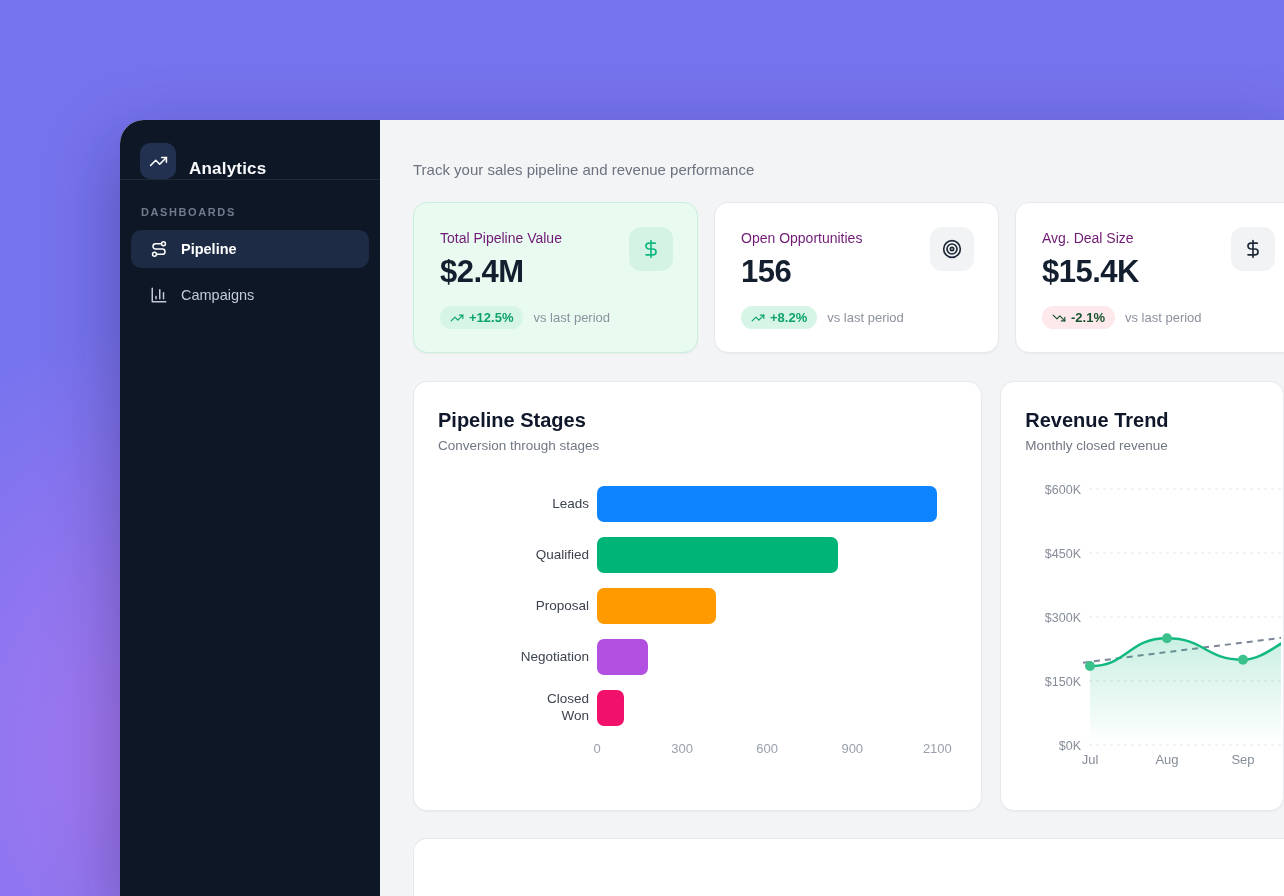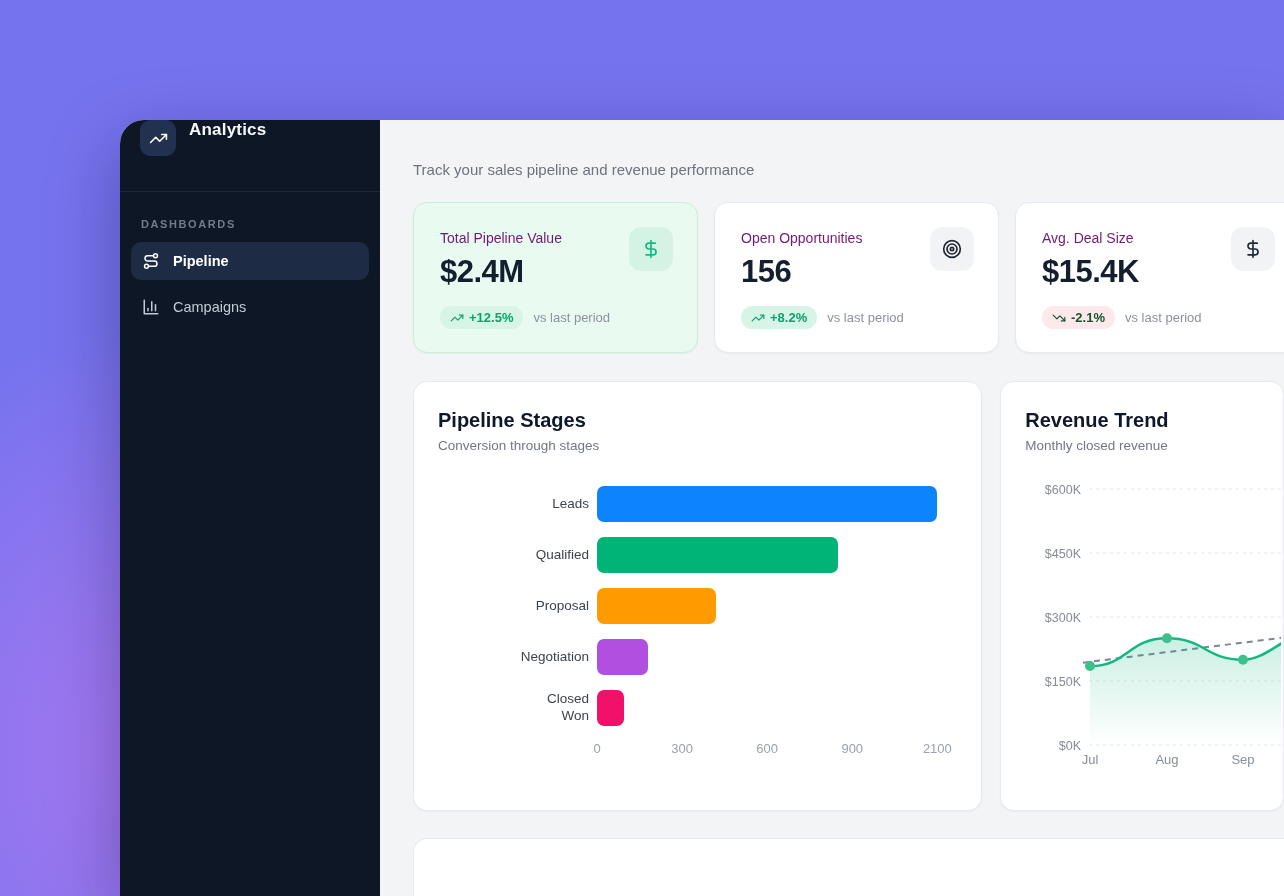--- a/index.html
+++ b/index.html
@@ -9,28 +9,28 @@
       radial-gradient(560px 640px at 14% 84%, rgba(188,123,243,0.75), rgba(188,123,243,0) 68%),
       #7673ee;
   }
   .window {
     position:absolute; left:120px; top:120px; right:0; bottom:0;
     border-radius:24px 0 0 0; overflow:hidden; display:flex;
     background:#f3f4f6; box-shadow:0 24px 70px rgba(18,18,60,0.35);
   }
   
   .sidebar { width:260px; flex:none; background:#0d1726; color:#c3cad6; display:flex; flex-direction:column; }
-  .logo-row { height:72px; flex:none; display:flex; align-items:flex-start; gap:13px; padding:0 20px;
+  .logo-row { height:60px; flex:none; display:flex; align-items:flex-end; gap:13px; padding:0 20px;
               border-bottom:1px solid rgba(255,255,255,0.08); }
   .logo-tile { width:36px; height:36px; border-radius:10px; background:#223150; color:#fff;
                display:flex; align-items:center; justify-content:center; flex:none; }
   .app-title { font-size:17px; font-weight:700; color:#f7f9fb; letter-spacing:0.2px; }
   .section-label { margin:26px 0 12px 21px; font-size:11px; font-weight:700; letter-spacing:1.6px; color:#717b8c; }
   .nav { display:flex; flex-direction:column; gap:8px; padding:0 11px; }
-  .nav-item { height:38px; border-radius:10px; display:flex; align-items:center; gap:13px; padding:0 11px;
+  .nav-item { height:38px; border-radius:10px; display:flex; align-items:center; gap:13px; padding:0 19px;
               font-size:14.5px; color:#c3cad6; cursor:pointer; }
   .nav-item.active { background:#1d2b45; color:#ffffff; font-weight:600; }
   .icon { stroke:currentColor; fill:none; stroke-width:2; stroke-linecap:round; stroke-linejoin:round; display:block; }
   
   .main { flex:1; min-width:0; padding:34px 0 0 33px; }
   .page-title { font-size:24px; font-weight:800; color:#101b2c; letter-spacing:-0.4px; line-height:1.25; }
   .page-subtitle { margin-top:7px; font-size:15px; color:#6c737f; }
   
   .kpi-row { margin-top:24px; display:flex; gap:16px; width:889px; }
   .kpi-card { position:relative; width:285px; height:151px; background:#fff; border:1px solid #e7e9ee;

